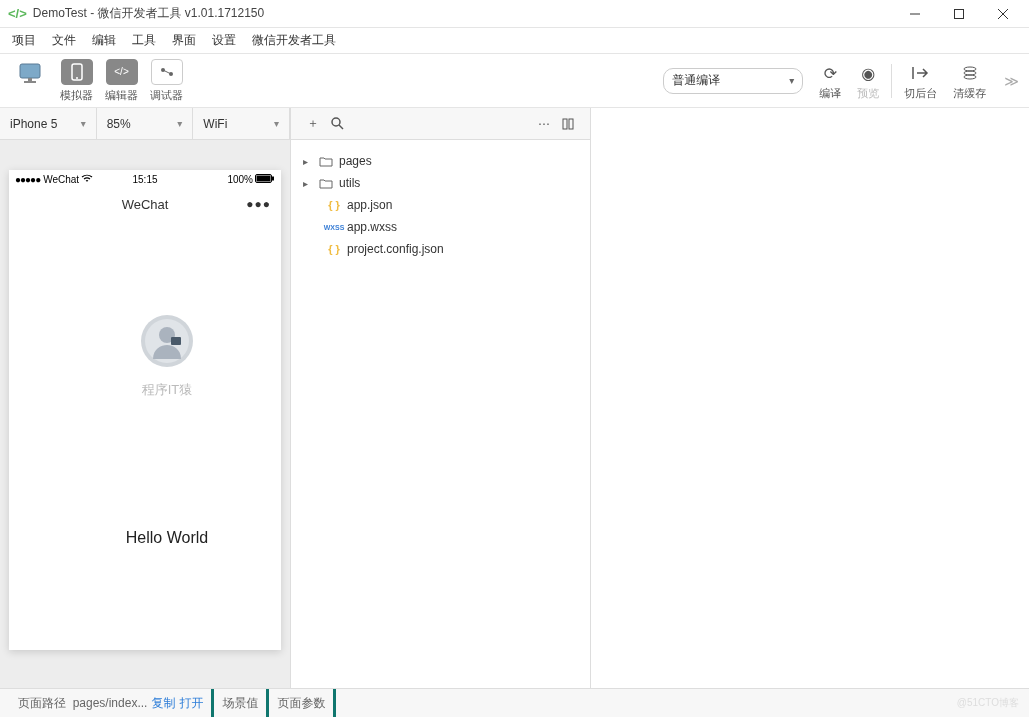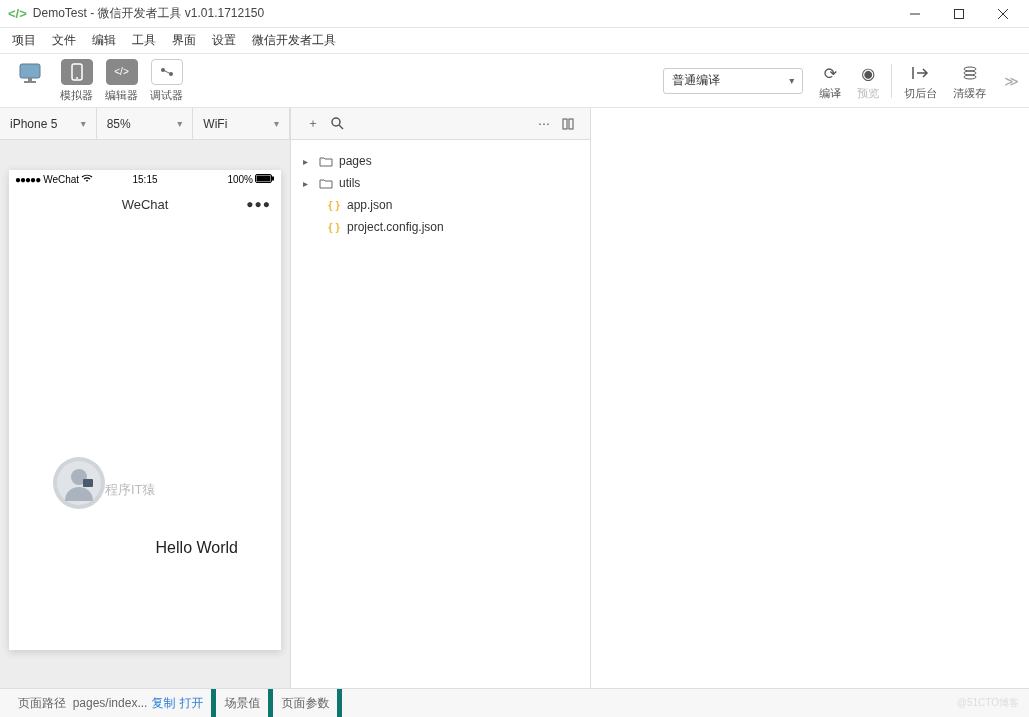--- a/index.html
+++ b/index.html
@@ -14,21 +14,21 @@
     
     .menubar { height: 26px; display: flex; align-items: center; padding: 0 4px; border-bottom: 1px solid #e5e5e5; }
     .menubar .item { padding: 15px 8px; cursor: pointer; font-size: 12px; }
     
     .toolbar { height: 54px; display: flex; align-items: center; padding: 0 10px; border-bottom: 1px solid #e5e5e5; }
     .toolbar-icon-btn { display: flex; flex-direction: column; align-items: center; margin: 0 6px; cursor: pointer; }
     .toolbar-icon-btn .ic { width: 32px; height: 26px; border: 1px solid #ccc; border-radius: 4px; display: flex; align-items: center; justify-content: center; margin-bottom: 3px; background: #fff; }
     .toolbar-icon-btn.active .ic { background: #888; border-color: #888; color: #fff; }
     .toolbar-icon-btn .lbl { font-size: 11px; color: #555; }
     .toolbar .spacer { flex: 1; }
-    .compile-select { min-width: 140px; height: 26px; border: 1px solid #ccc; border-radius: 3px; display: flex; align-items: center; padding: 0 8px; margin-right: 8px; cursor: pointer; }
+    .compile-select { min-width: 140px; height: 26px; border: 1px solid #ccc; border-radius: 10px; display: flex; align-items: center; padding: 0 8px; margin-right: 8px; cursor: pointer; }
     .compile-select .caret { margin-left: auto; font-size: 10px; color: #666; }
     .right-action { display: flex; flex-direction: column; align-items: center; margin: 0 8px; cursor: pointer; }
     .right-action .ic { height: 26px; display: flex; align-items: center; justify-content: center; color: #555; font-size: 16px; }
     .right-action.disabled { color: #bbb; }
     .right-action .lbl { font-size: 11px; color: #555; }
     .right-action.disabled .lbl { color: #bbb; }
     .more-chevron { margin-left: 10px; color: #aaa; font-size: 14px; cursor: pointer; }
     
     .main { display: flex; height: 580px; }
     
@@ -41,21 +41,21 @@
     .phone { width: 272px; height: 480px; background: #fff; box-shadow: 0 2px 8px rgba(0,0,0,0.15); display: flex; flex-direction: column; }
     .status-bar { height: 18px; display: flex; align-items: center; padding: 0 6px; font-size: 10px; color: #000; }
     .status-bar .signal { letter-spacing: -1px; font-weight: bold; }
     .status-bar .carrier { margin-left: 3px; }
     .status-bar .wifi { margin-left: 2px; }
     .status-bar .time { position: absolute; left: 50%; transform: translateX(-50%); }
     .status-bar .right { margin-left: auto; display: flex; align-items: flex-start; gap: 2px; }
     .nav-bar { height: 32px; display: flex; align-items: center; justify-content: center; position: relative; }
     .nav-bar .title { font-size: 13px; color: #333; }
     .nav-bar .dots { position: absolute; right: 10px; font-weight: bold; letter-spacing: 1px; }
-    .phone-body { flex: 1; display: flex; flex-direction: row; align-items: center; padding-top: 95px; position: relative; padding-left: 44px; }
+    .phone-body { flex: 1; display: flex; flex-direction: column; align-items: center; padding-top: 95px; position: relative; padding-left: 44px; }
     .avatar { width: 52px; height: 52px; border-radius: 50%; background: #d0d5da; display: flex; align-items: center; justify-content: center; overflow: hidden; }
     .avatar svg { width: 44px; height: 44px; }
     .nickname { margin-top: 14px; font-size: 13px; color: #bbb; }
     .hello { margin-top: 130px; font-size: 16px; color: #222; }
     
     .explorer { flex: 0 0 300px; display: flex; flex-direction: column; border-right: 1px solid #ddd; }
     .exp-top { height: 32px; background: #f7f7f7; border-bottom: 1px solid #ddd; display: flex; align-items: center; padding: 0 10px; }
     .exp-top .ic-btn { width: 24px; height: 24px; display: flex; align-items: center; justify-content: center; cursor: pointer; color: #555; }
     .exp-top .spacer { flex: 1; }
     .tree { padding: 10px 4px; }
@@ -64,21 +64,21 @@
     .tree-item .fic { width: 18px; height: 14px; display: flex; align-items: center; justify-content: center; margin-right: 4px; }
     .tree-item.child { padding-left: 30px; }
     .fic.js { color: #f0bc41; font-size: 9px; font-weight: bold; }
     .fic.json { color: #f0bc41; font-size: 11px; font-weight: bold; }
     .fic.wxss { color: #3b7fd6; font-size: 7px; font-weight: bold; }
     .fic.folder svg { fill: none; stroke: #666; }
     
     .editor-area { flex: 1; background: #fff; }
     
     .footer { height: 29px; background: #f7f7f7; border-top: 1px solid #ddd; display: flex; align-items: center; padding: 0 10px; font-size: 12px; color: #666; }
-    .footer .sect { display: flex; align-items: center; height: 100%; padding: 0 8px; border-right: 5px solid #0f766e; }
+    .footer .sect { display: flex; align-items: center; height: 100%; padding: 0 8px; border-right: 3px solid #0f766e; }
     .footer .link { color: #2d7dd8; margin-left: 4px; cursor: pointer; }
     .footer .watermark { margin-left: auto; color: #ddd; font-size: 10px; }
     
     .status-bar-container { position: relative; }
   </style>
 </head>
 <body>
 
 <div class="titlebar">
   <span class="logo">&lt;/&gt;</span>
@@ -273,20 +273,24 @@
               <path d="M1 2h4l1 1h7v7H1z" stroke-width="1"></path>
             </svg>
           </span>
           <span>utils</span>
         </div>
       <div class="tree-item child">
           <span class="fic json">{ }</span>
           <span>app.json</span>
         </div>
       <div class="tree-item child">
+          <span class="fic wxss">WXSS</span>
+          <span>app.wxss</span>
+        </div>
+      <div class="tree-item child">
           <span class="fic json">{ }</span>
           <span>project.config.json</span>
         </div>
     </div>
   </div>
 
   <div class="editor-area"></div>
 </div>
 
 <div class="footer">

